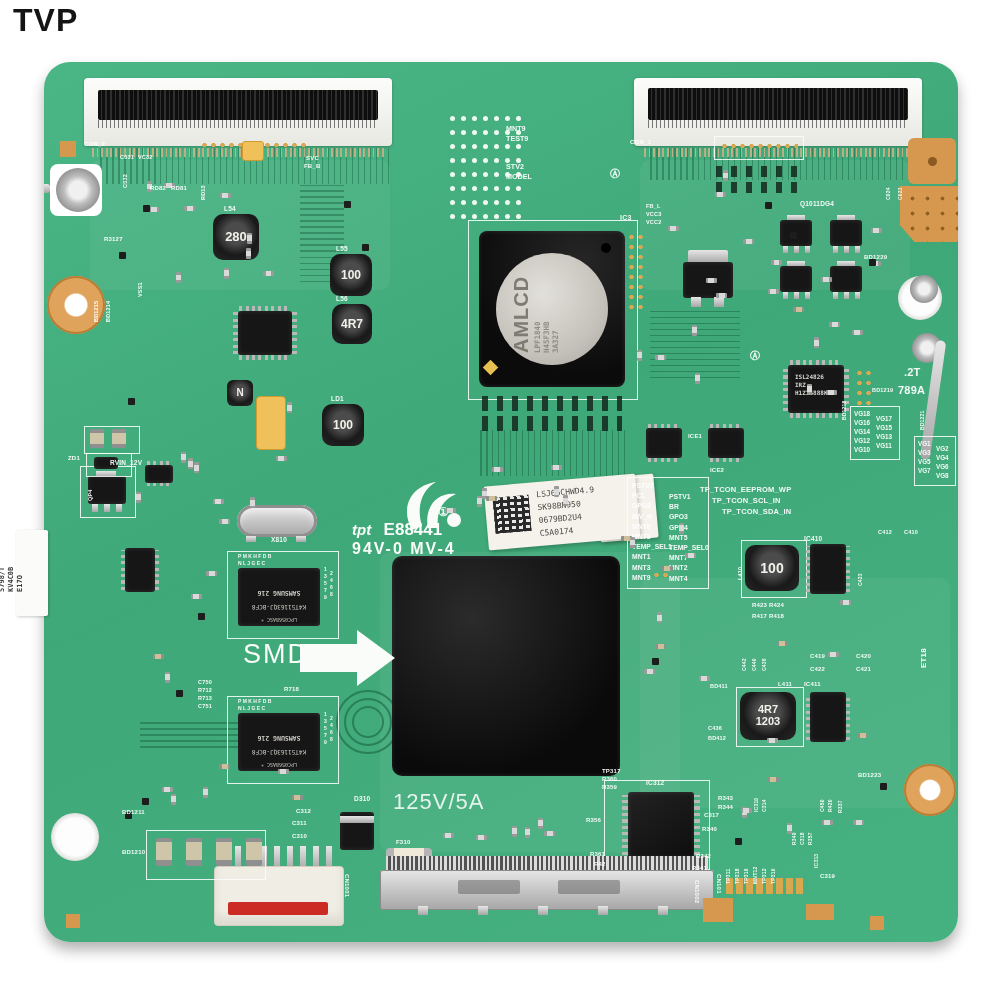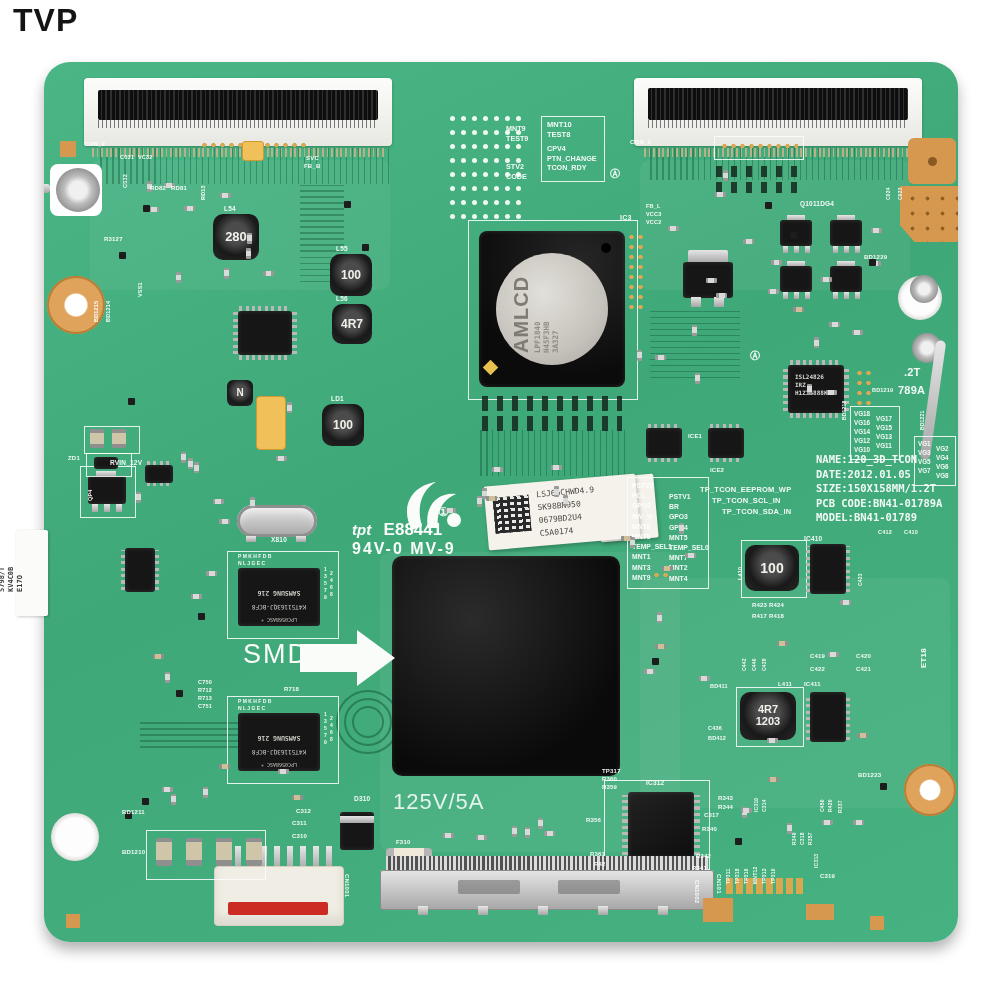--- a/index.html
+++ b/index.html
@@ -243,28 +243,23 @@
 
     <svg class="abs" style="left:354px;top:416px;" width="70" height="56" viewBox="0 0 70 56">
       <path d="M14 52 C2 30 12 8 38 4 C24 12 18 28 24 48 Z" fill="#fafcf9"></path>
       <path d="M30 50 C26 30 38 14 58 16 C44 22 38 34 40 50 Z" fill="#fafcf9"></path>
       <circle cx="56" cy="42" r="7" fill="#fafcf9"></circle>
     </svg>
     <div class="lbl" style="left:394px;top:444px;font-size:12px;">①</div>
     <div class="abs" style="left:308px;top:458px;color:#fafcf9;font-weight:bold;">
       <span style="font-size:15px;font-style:italic;">tpt</span>
       <span style="font-size:17px;margin-left:8px;">E88441</span>
-      <div style="font-size:16px;letter-spacing:2px;">94V-0 MV-9</div>
-    </div>
-
-    <pre class="pre" style="left:772px;top:390px;font-size:10.5px;line-height:14.5px;font-family:'DejaVu Sans Mono',monospace;">NAME:120_3D_TCON
-DATE:2012.01.05
-SIZE:150X158MM/1.2T
-PCB CODE:BN41-01789A
-MODEL:BN41-01789</pre>
+      <div style="font-size:16px;letter-spacing:2px;">94V-0 MV-4</div>
+    </div>
+
 
     <div class="box" style="left:583px;top:415px;width:80px;height:110px;">
       <pre class="pre" style="left:4px;top:3px;font-size:6.8px;line-height:10.2px;">PSTV2
 PCL
 GPO2
 INV_H
 MNT6
 MNT8
 TEMP_SEL1
 MNT1
@@ -299,31 +294,24 @@
       <pre class="pre" style="left:3px;top:2px;font-size:6.3px;line-height:9px;">VG1
 VG3
 VG5
 VG7</pre>
       <pre class="pre" style="left:21px;top:7px;font-size:6.3px;line-height:9px;">VG2
 VG4
 VG6
 VG8</pre>
     </div>
 
-    <div class="box" style="left:497px;top:54px;width:62px;height:64px;">
-      <pre class="pre" style="left:5px;top:3px;font-size:7.5px;line-height:9.5px;">MNT10
-TEST8</pre>
-      <pre class="pre" style="left:5px;top:27px;font-size:7.2px;line-height:9.5px;">CPV4
-PTN_CHANGE
-TCON_RDY</pre>
-    </div>
     <pre class="pre" style="left:462px;top:62px;font-size:7.2px;line-height:9.5px;">MNT9
 TEST9</pre>
     <pre class="pre" style="left:462px;top:100px;font-size:7.2px;line-height:9.5px;">STV2
-CODE</pre>
+MODEL</pre>
 
     <div class="ind" style="left:169px;top:152px;width:46px;height:46px;font-size:13px;">280</div>
     <div class="ind" style="left:286px;top:192px;width:42px;height:42px;font-size:12px;">100</div>
     <div class="ind" style="left:288px;top:242px;width:40px;height:40px;font-size:12px;">4R7</div>
     <div class="ind" style="left:278px;top:342px;width:42px;height:42px;font-size:12px;">100</div>
     <div class="ind" style="left:183px;top:318px;width:26px;height:26px;font-size:10px;border-radius:6px;">N</div>
     <div class="box" style="left:697px;top:478px;width:64px;height:56px;"></div>
     <div class="ind" style="left:701px;top:483px;width:54px;height:46px;font-size:14px;">100</div>
     <div class="box" style="left:692px;top:625px;width:66px;height:58px;"></div>
     <div class="ind" style="left:696px;top:630px;width:56px;height:48px;font-size:11px;white-space:pre;">4R7

